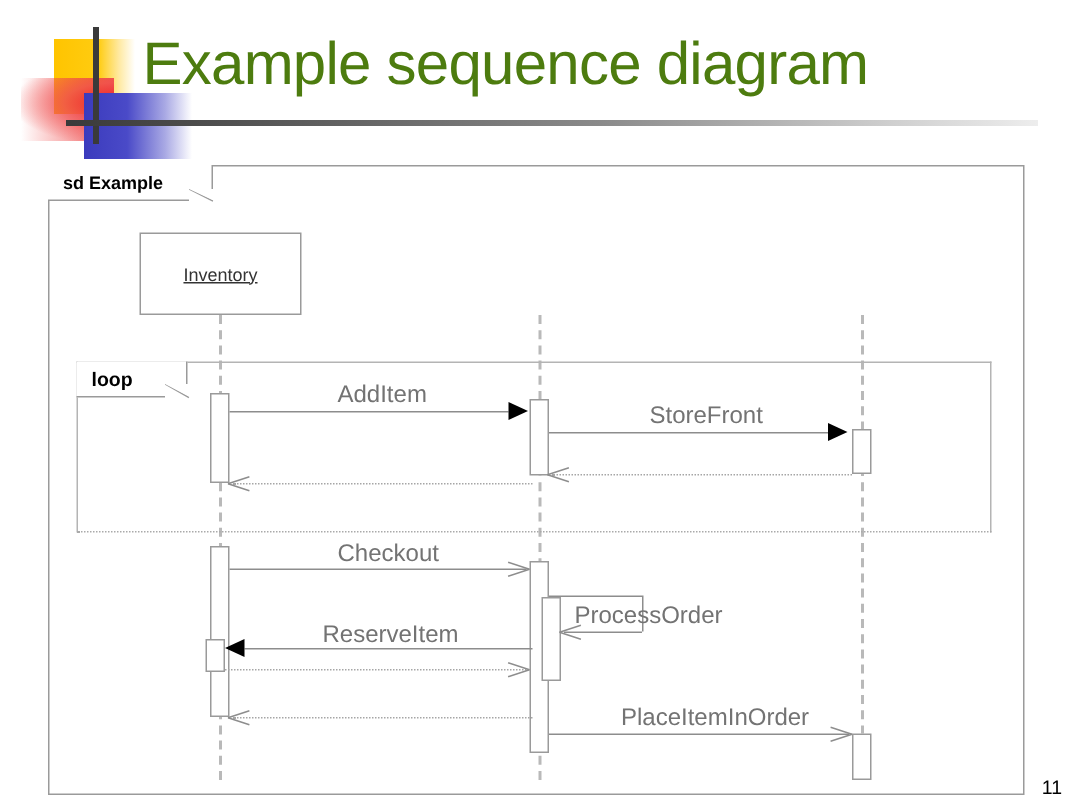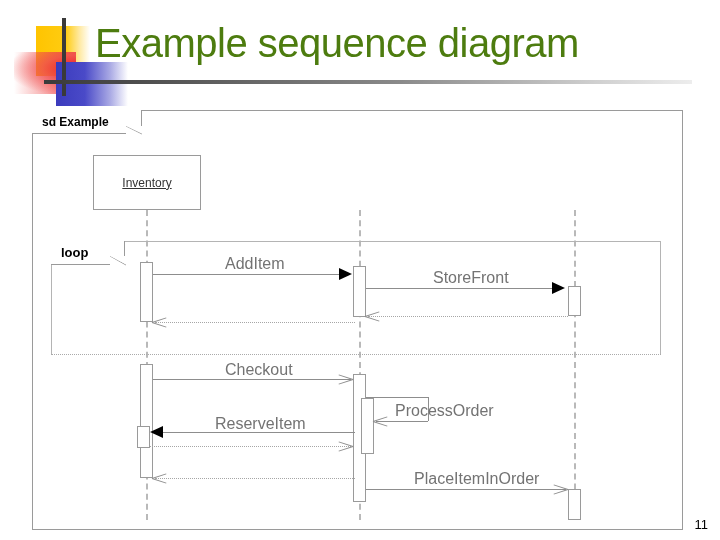--- a/index.html
+++ b/index.html
@@ -250,21 +250,21 @@
     </div>
     <div class="label" style="left:225px;top:361px;">Checkout</div>
 
     <div class="dg msgline" style="left:366px;top:397px;width:62px;"></div>
     <div class="dg vline" style="left:428px;top:397px;height:24px;"></div>
     <div class="dg msgline" style="left:376px;top:421px;width:52px;"></div>
     <div class="dg arrow-open left" style="position:absolute;left:374px;top:414px;">
       <i class="a"></i>
         <i class="b"></i>
     </div>
-    <div class="label" style="left:383px;top:402px;margin-left:12px;">ProcessOrder</div>
+    <div class="label" style="left:383px;top:402px;">ProcessOrder</div>
 
     <div class="dg msgline" style="left:163px;top:432px;width:192px;"></div>
     <div class="dg arrow-filled left" style="left:150px;top:426px;"></div>
     <div class="label" style="left:215px;top:415px;">ReserveItem</div>
 
     <div class="dg msgline dotted" style="left:150px;top:446px;width:201px;"></div>
     <div class="dg arrow-open right" style="position:absolute;left:338px;top:439px;">
       <i class="a"></i>
         <i class="b"></i>
     </div>

